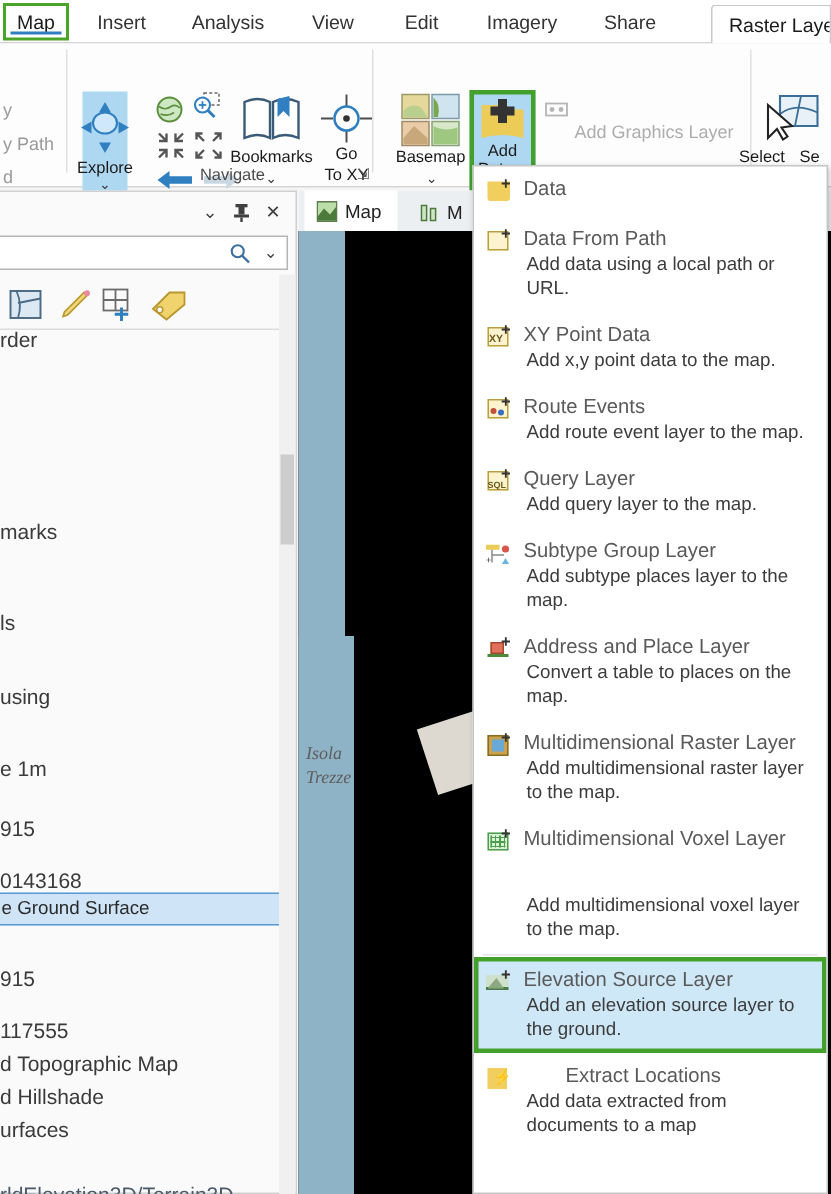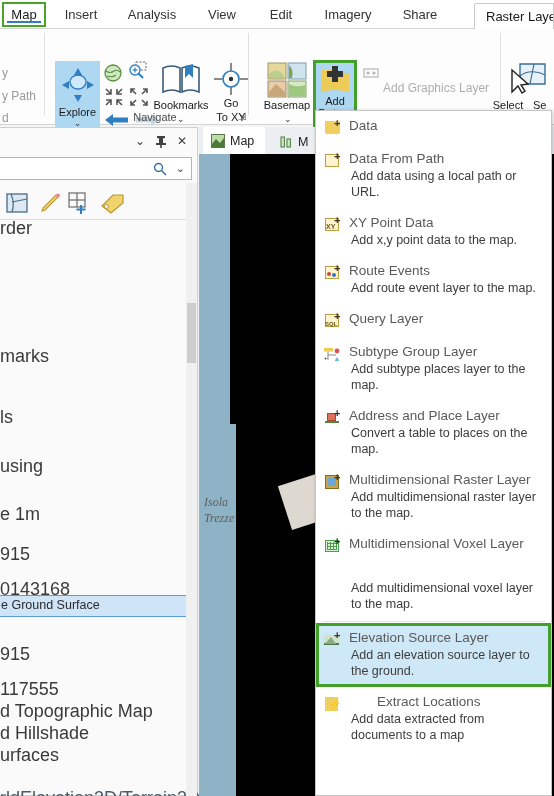--- a/index.html
+++ b/index.html
@@ -54,21 +54,21 @@
     position: absolute; font-size: 10px; color: #555; line-height: 1;
   }
 
   
   .ghost-txt {
     position: absolute; font-size: 12px; color: #9a9a9a; white-space: nowrap;
   }
 
   
   .explore-btn {
-    position: absolute; left: 55px; top: 32px; width: 45px; height: 78px;
+    position: absolute; left: 55px; top: 32px; width: 30px; height: 78px;
     background: #aed8f2; display: flex; flex-direction: column;
     align-items: center; justify-content: flex-start; padding-top: 4px;
   }
   .explore-lbl { font-size: 11px; color: #1a1a1a; margin-top: 1px; }
   .mini-chev { font-size: 9px; color: #333; line-height: 9px; margin-top: 1px; }
 
   .icon-btn { position: absolute; }
   .ribbon-lbl {
     position: absolute; font-size: 11px; color: #1a1a1a;
     text-align: center; white-space: nowrap; line-height: 12px;
@@ -103,21 +103,21 @@
     position: absolute; left: -5px; top: 29px; width: 197px; height: 23px;
     background: #ffffff; border: 1px solid #b5b5b5;
   }
   .search-ico { position: absolute; right: 24px; top: 4px; color:#3b6fa0; }
   .search-chev { position: absolute; right: 6px; top: 4px; font-size: 11px; color: #444; }
   .tool-row {
     position: absolute; left: 0; top: 58px; width: 192px; height: 34px;
     border-bottom: 1px solid #dcdcdc;
   }
   .panel-line {
-    position: absolute; left: 0; font-size: 18px; color: #3a3a3a;
+    position: absolute; left: 0; font-size: 14px; color: #3a3a3a;
     white-space: nowrap;
   }
   .panel-sel {
     position: absolute; left: -2px; width: 192px; height: 22px;
     background: #cfe4f7; border: 1px solid #5b9bd5;
   }
   .panel-sel span {
     position: absolute; left: 2px; top: 2px; font-size: 12.5px; color: #2a2a2a;
     white-space: nowrap;
   }
@@ -566,20 +566,21 @@
     </div>
 
     <div class="mi">
       <span class="mi-ico">
         <span class="ico-sq"></span>
         <span style="position:absolute; left:1px; top:9px; font-size:6px; color:#6a5a1a; font-weight:bold;">SQL</span>
         <span class="ico-plus">+</span>
       </span>
       <span class="mi-body">
         <span class="mi-title" style="display:block;">Query Layer</span>
+        <span class="mi-desc" style="display:block;">Add query layer to the map.</span>
       </span>
     </div>
 
     <div class="mi">
       <span class="mi-ico">
         <span class="ico-st">
           <svg width="16" height="14" viewBox="0 0 16 14">
             <rect x="0" y="0" width="9" height="3.5" fill="#eccb56"></rect>
             <line x1="4" y1="3.5" x2="4" y2="12" stroke="#888" stroke-width="1"></line>
             <line x1="4" y1="7" x2="12" y2="7" stroke="#888" stroke-width="1"></line>

